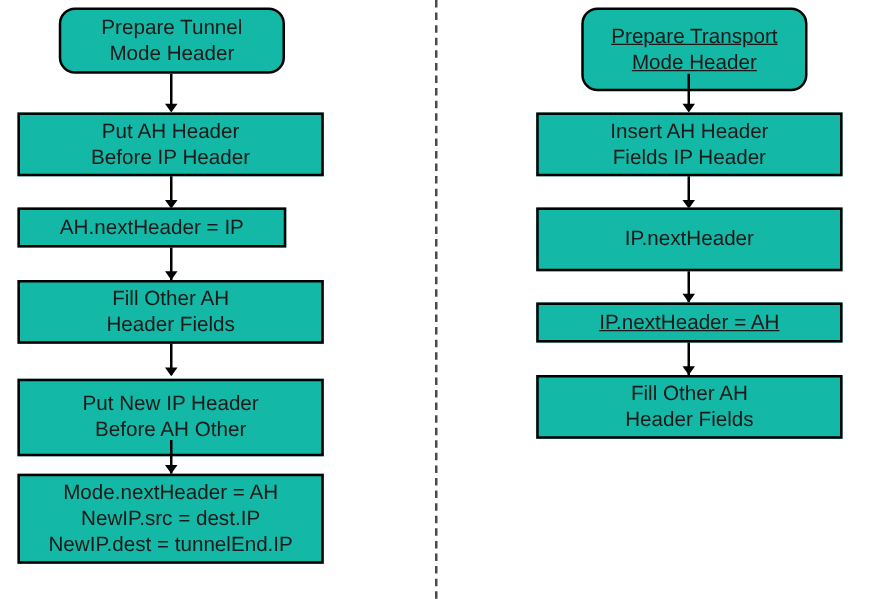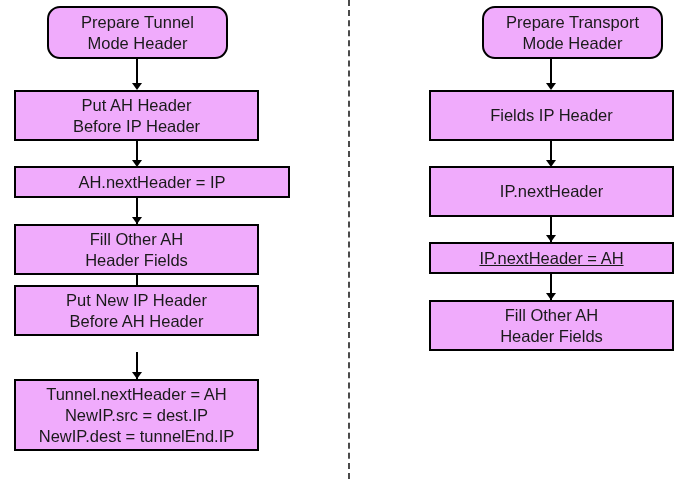--- a/index.html
+++ b/index.html
@@ -17,21 +17,21 @@
     position: relative;
     width: 695px;
     height: 479px;
     background: #ffffff;
   }
 
   
   .node {
     position: absolute;
     box-sizing: border-box;
-    background: #f0abfc;
+    background: #14b8a6;
     border: 2px solid #000000;
     display: flex;
     flex-direction: column;
     align-items: center;
     justify-content: center;
     color: #1a1a1a;
     font-size: 16.5px;
     line-height: 21px;
     text-align: center;
     white-space: nowrap;
@@ -82,60 +82,61 @@
   <div class="arrowhead" style="left:132px; top:83px;"></div>
 
   <div class="node" style="left:14px; top:90px; width:245px; height:51px;text-align:center;">
     <span class="line">Put AH Header</span>
     <span class="line">Before IP Header</span>
   </div>
 
   <div class="arrow" style="left:136px; top:141px; height:24px;"></div>
   <div class="arrowhead" style="left:132px; top:160px;"></div>
 
-  <div class="node" style="left:14px; top:166px; width:276px; height:32px;text-align:center;">
+  <div class="node" style="left:14px; top:166px; width:215px; height:32px;text-align:center;">
     <span class="line">AH.nextHeader = IP</span>
   </div>
 
   <div class="arrow" style="left:136px; top:198px; height:26px;"></div>
   <div class="arrowhead" style="left:132px; top:217px;"></div>
 
   <div class="node" style="left:14px; top:224px; width:245px; height:51px;">
     <span class="line">Fill Other AH</span>
     <span class="line">Header Fields</span>
   </div>
 
   <div class="arrow" style="left:136px; top:275px; height:25px;"></div>
   <div class="arrowhead" style="left:132px; top:294px;"></div>
 
-  <div class="node" style="left:14px; top:285px; width:245px; height:51px;">
+  <div class="node" style="left:14px; top:303px; width:245px; height:62px;">
     <span class="line">Put New IP Header</span>
-    <span class="line">Before AH Header</span>
+    <span class="line">Before AH Other</span>
   </div>
 
   <div class="arrow" style="left:136px; top:352px; height:27px;"></div>
   <div class="arrowhead" style="left:132px; top:372px;"></div>
 
   <div class="node" style="left:14px; top:379px; width:245px; height:72px;">
-    <span class="line">Tunnel.nextHeader = AH</span>
+    <span class="line">Mode.nextHeader = AH</span>
     <span class="line">NewIP.src = dest.IP</span>
     <span class="line">NewIP.dest = tunnelEnd.IP</span>
   </div>
 
   <div id="divider"></div>
 
-  <div class="node terminal" style="left:482px; top:6px; width:181px; height:53px;">
+  <div class="node terminal" style="left:465px; top:6px; width:181px; height:67px;text-decoration:underline;">
     <span class="line">Prepare Transport</span>
     <span class="line">Mode Header</span>
   </div>
 
   <div class="arrow" style="left:550px; top:59px; height:29px;"></div>
   <div class="arrowhead" style="left:546px; top:83px;"></div>
 
   <div class="node" style="left:429px; top:90px; width:245px; height:51px;">
+    <span class="line">Insert AH Header</span>
     <span class="line">Fields IP Header</span>
   </div>
 
   <div class="arrow" style="left:550px; top:141px; height:24px;"></div>
   <div class="arrowhead" style="left:546px; top:160px;"></div>
 
   <div class="node" style="left:429px; top:166px; width:245px; height:51px;">
     <span class="line">IP.nextHeader</span>
   </div>
 

